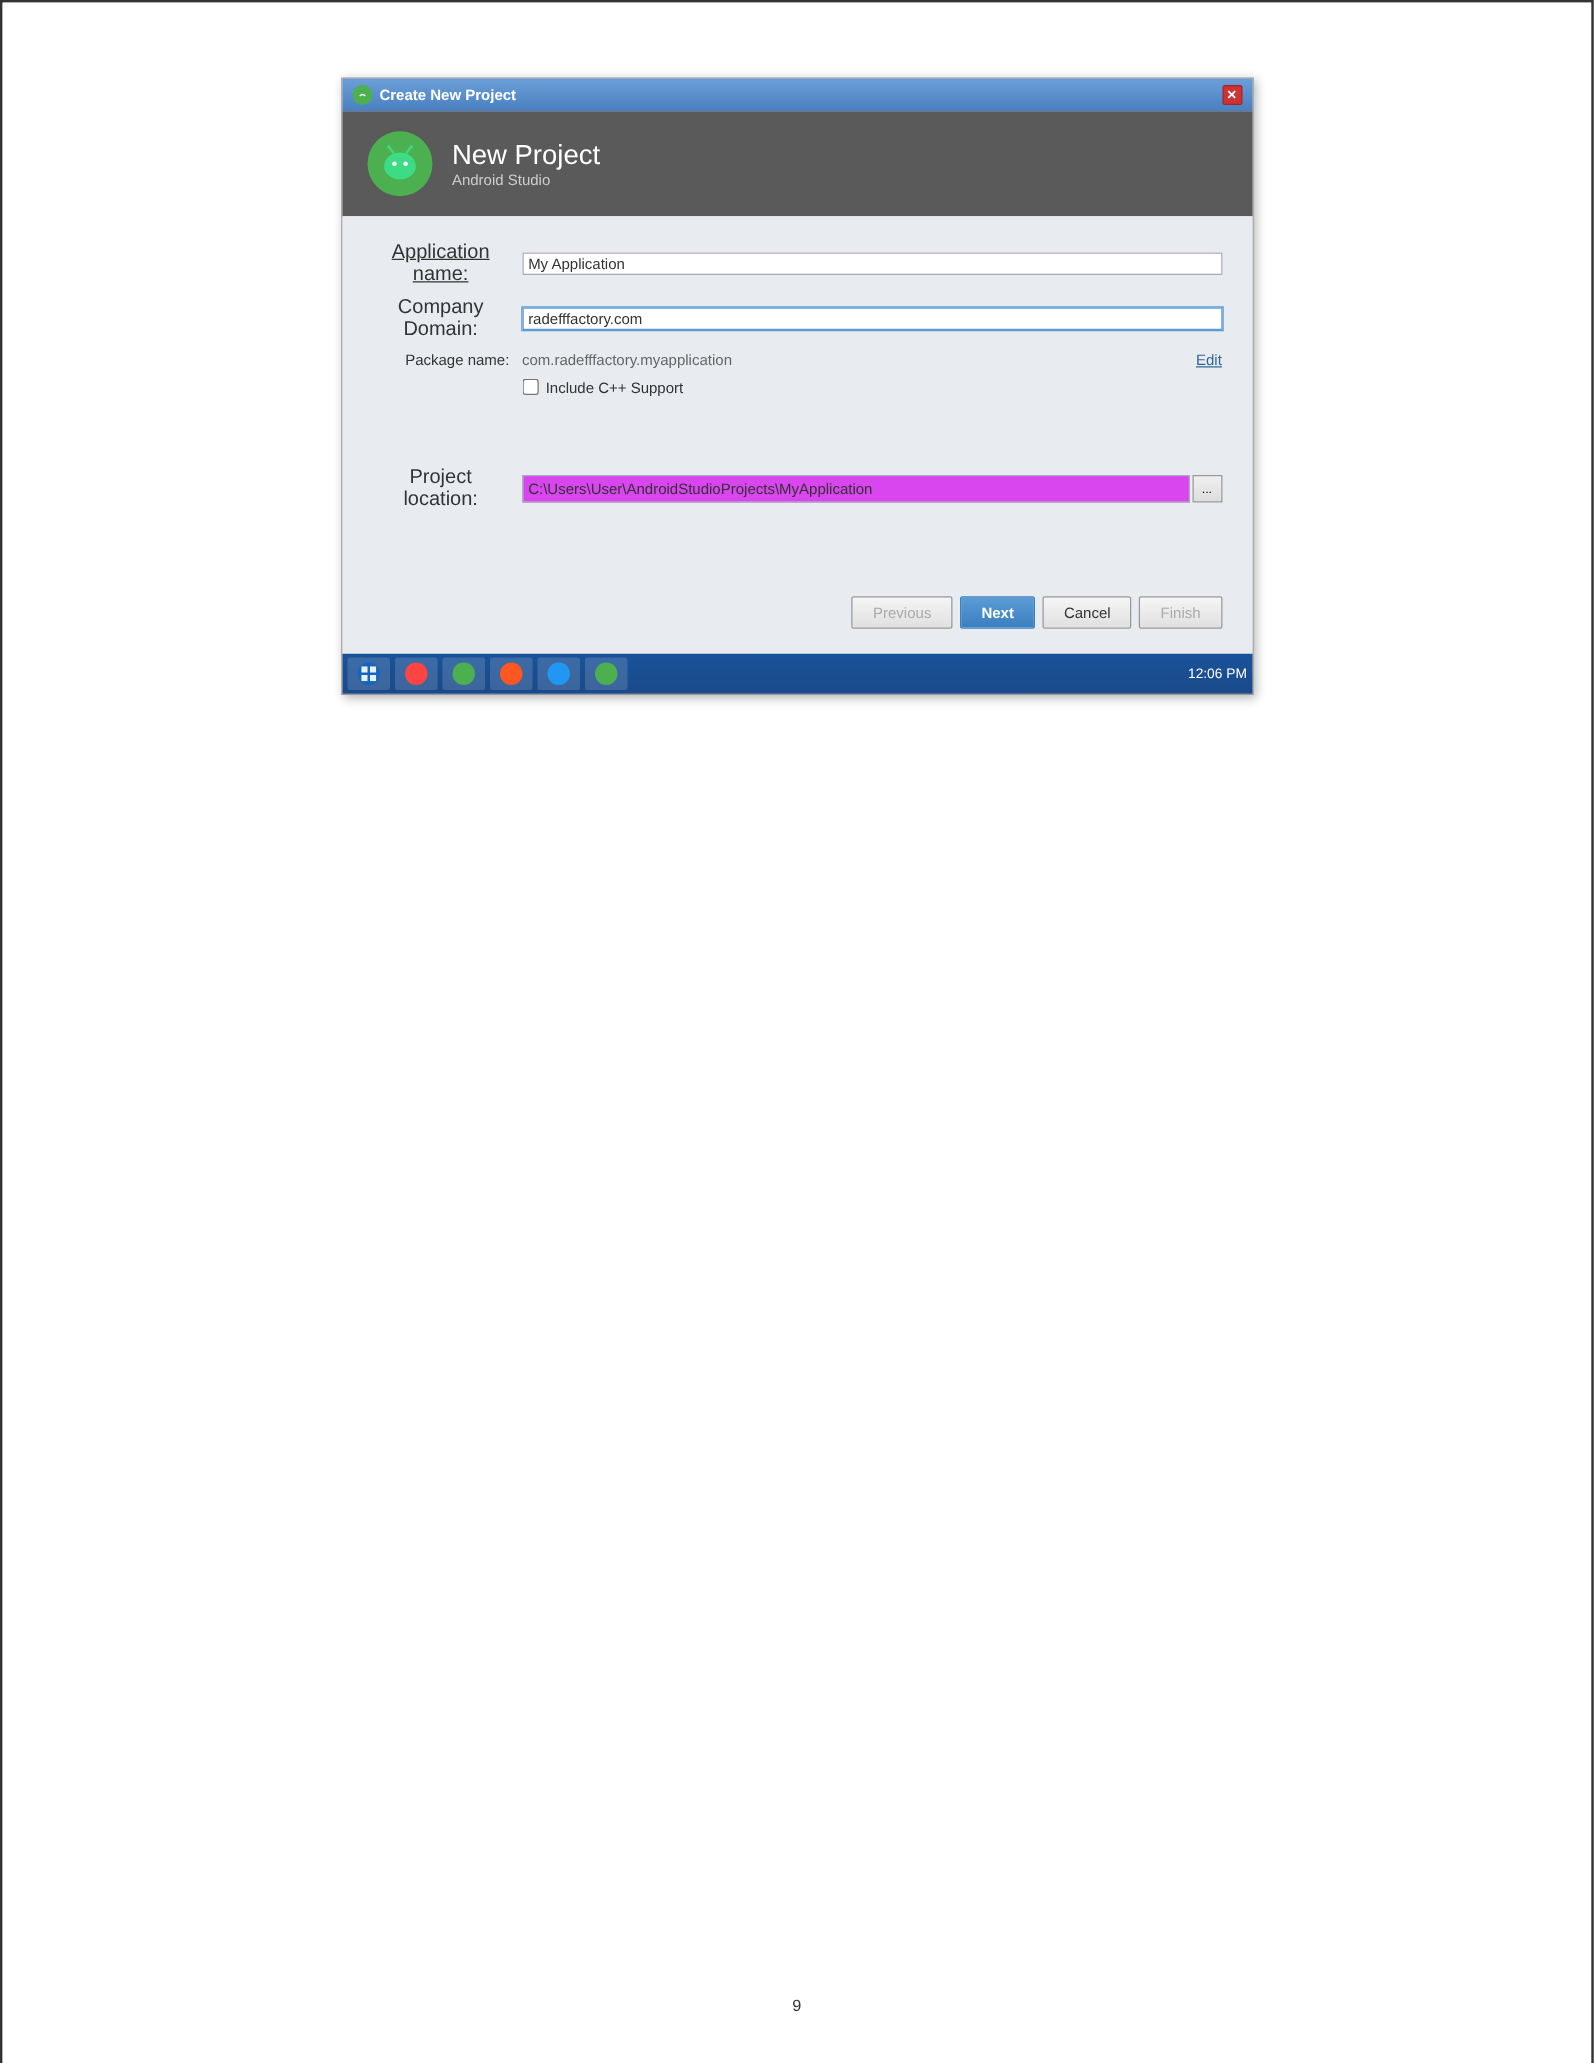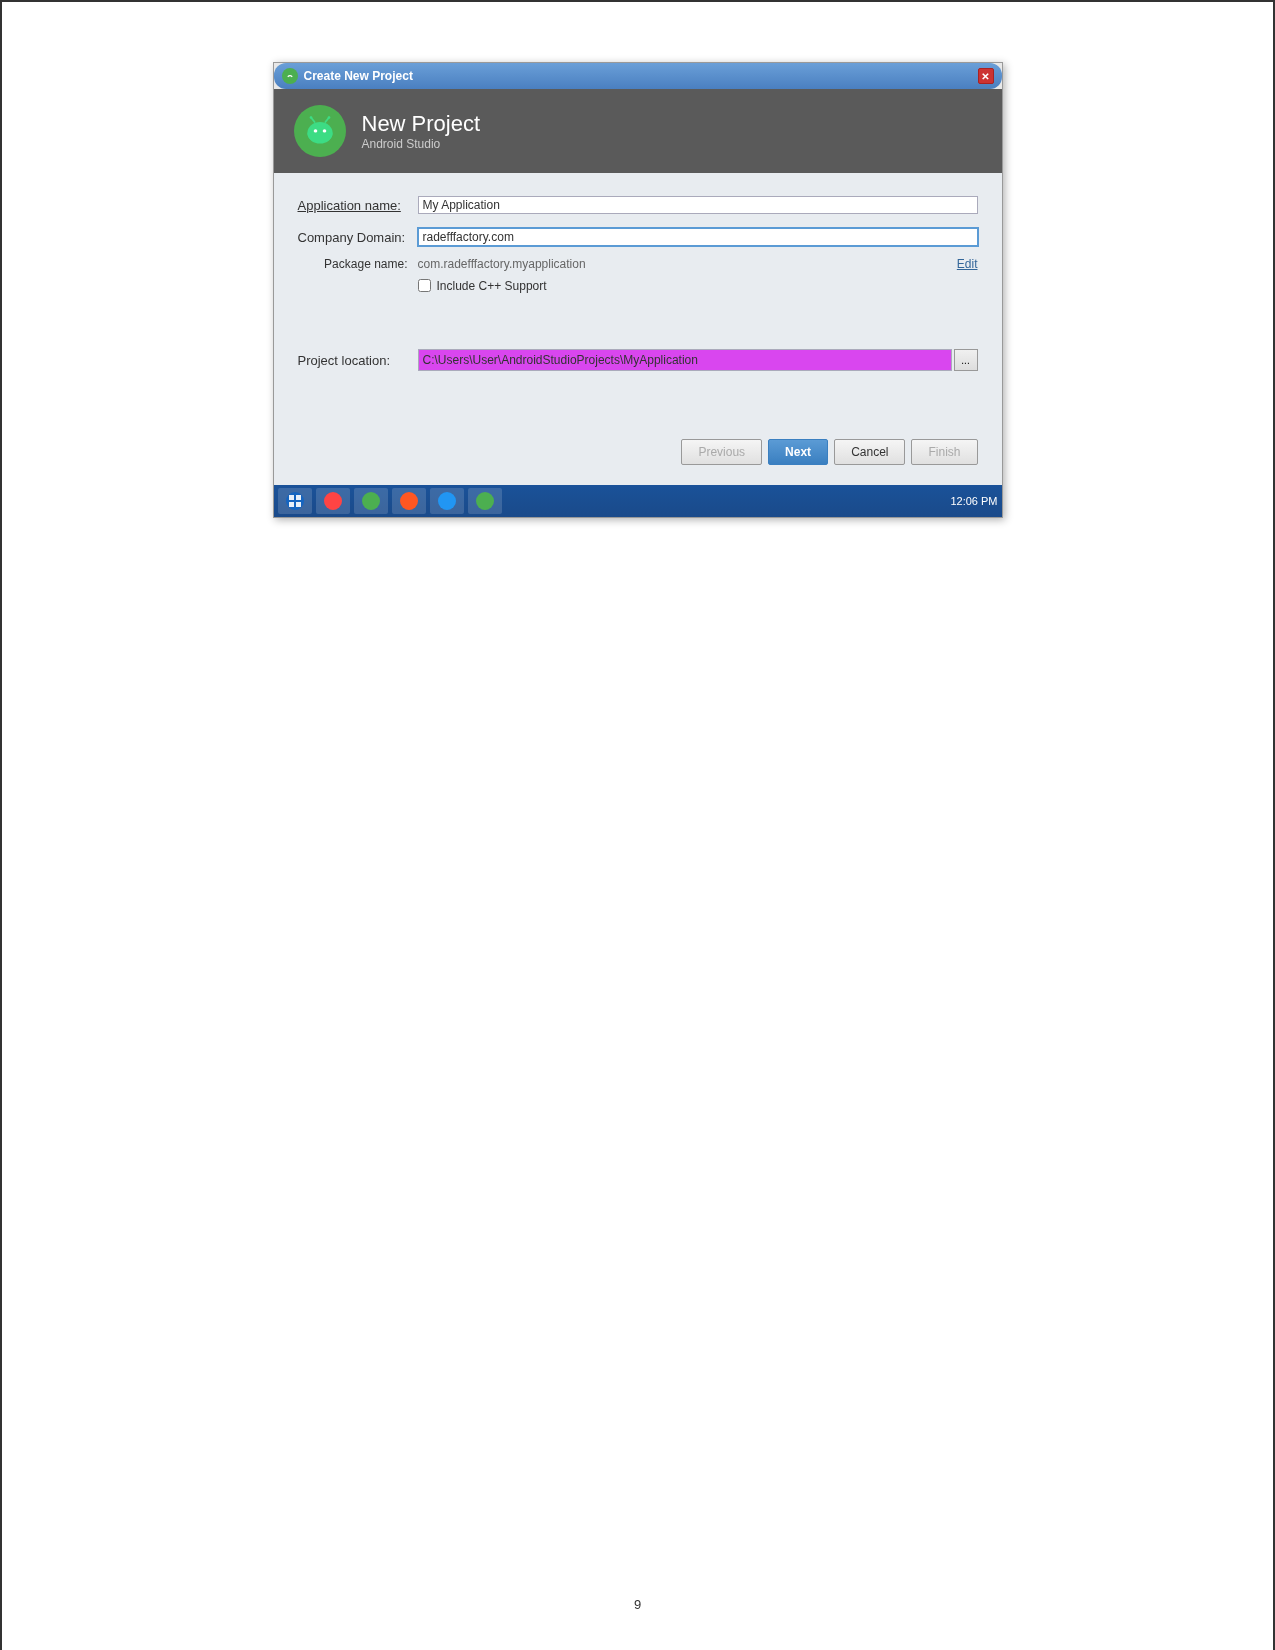--- a/index.html
+++ b/index.html
@@ -31,21 +31,20 @@
       font-size: 12px;
     }
     
     .title-bar {
       background: linear-gradient(to bottom, #6a9fd8, #4a7fc0);
       padding: 4px 8px;
       display: flex;
       align-items: center;
       justify-content: space-between;
       height: 26px;
-      border-radius: 12px;
     }
     .title-bar-left {
       display: flex;
       align-items: center;
       gap: 6px;
     }
     .title-bar-icon {
       width: 16px;
       height: 16px;
       background: #4CAF50;
@@ -125,23 +124,23 @@
     }
     
     .form-row {
       display: flex;
       align-items: center;
       margin-bottom: 8px;
       min-height: 24px;
     }
     .form-label {
       width: 120px;
-      text-align: left;
+      text-align: center;
       padding-right: 10px;
-      font-size: 13px;
+      font-size: 16px;
       color: #333;
       flex-shrink: 0;
     }
     .form-label-underline {
       text-decoration: underline;
       text-underline-offset: 1px;
     }
     .form-input {
       flex: 1;
       height: 18px;

